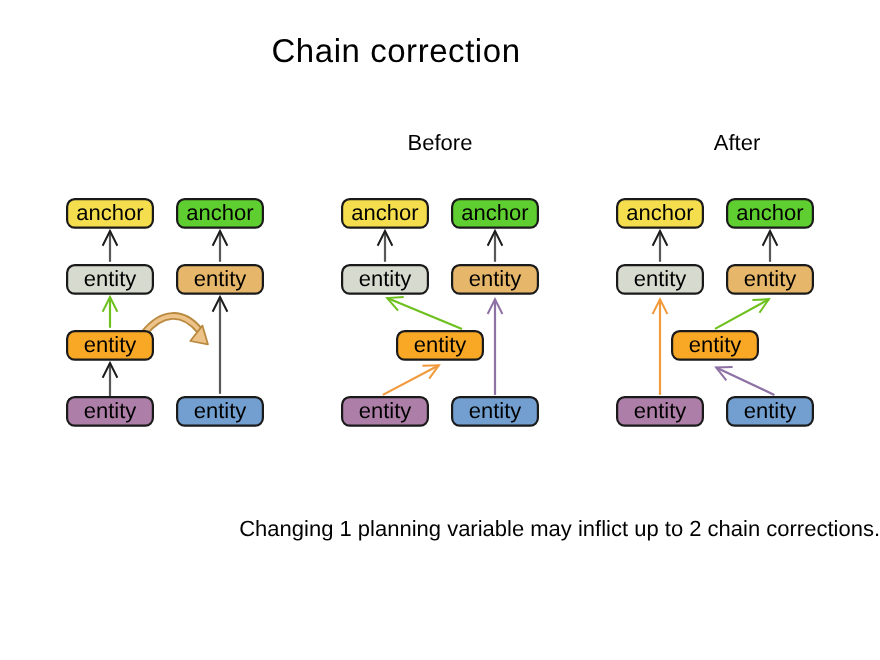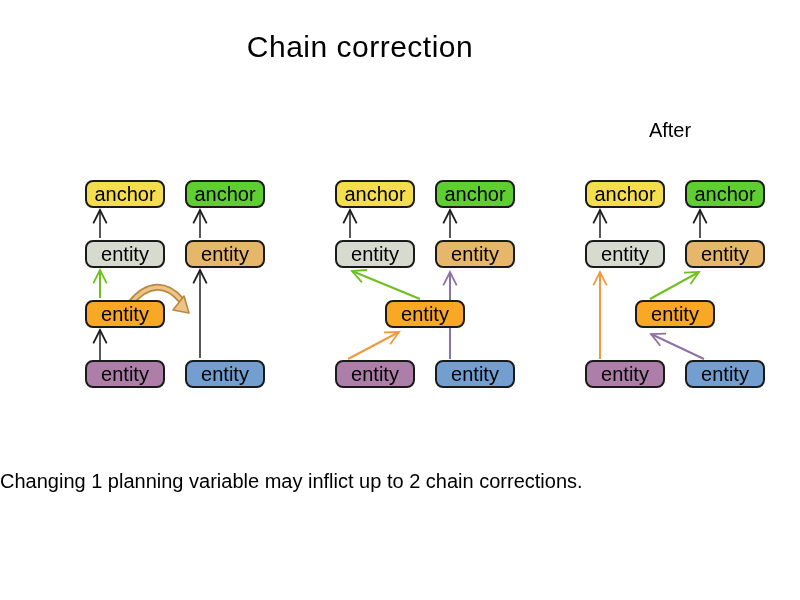--- a/index.html
+++ b/index.html
@@ -2,32 +2,33 @@
 <html><head>
 <meta charset="utf-8">
 <style>
   html,body{margin:0;padding:0;background:#ffffff;}
   body{width:800px;height:600px;font-family:"Liberation Sans",sans-serif;color:#000;}
   .canvas{position:relative;width:800px;height:600px;overflow:hidden;background:#fff;}
   .title{position:absolute;left:0;top:30px;width:720px;text-align:center;font-size:30px;letter-spacing:.5px;}
   .grouplabel{position:absolute;top:119px;width:180px;text-align:center;font-size:20px;}
   .grouplabel.before{left:310px;}
   .grouplabel.after{left:580px;}
-  .caption{position:absolute;left:0;top:470px;width:800px;text-align:left;font-size:20px;}
+  .caption{position:absolute;left:0;top:470px;width:800px;text-align:right;font-size:20px;}
   .node{position:absolute;width:80px;height:28px;box-sizing:border-box;border:2px solid #1a1a1a;
         border-radius:8px;display:flex;align-items:center;justify-content:center;
-        font-size:20px;line-height:1;color:#000;margin-left:25px;}
+        font-size:20px;line-height:1;color:#000;}
   svg.arrows{position:absolute;left:0;top:0;}
 </style>
 </head>
 <body>
 
 <div class="canvas">
 
   <div class="title">Chain correction</div>
+  <div class="grouplabel before">Before</div>
   <div class="grouplabel after">After</div>
 
   <svg class="arrows" id="arrow-svg" width="800" height="600">
     <g>
       <path id="move-body-outline" d="M131,303 C147,283 166,282 181,300" fill="none" stroke-width="7" stroke-linecap="round" stroke="#b9893f"></path>
       <path id="move-body-fill" d="M131,303 C147,283 166,282 181,300" fill="none" stroke-width="3.6" stroke-linecap="round" stroke="#eec389"></path>
       <path id="move-head" d="M189,313 L184,296 L173,310 Z" stroke-width="1.6" stroke-linejoin="round" fill="#eec389" stroke="#b9893f"></path>
     </g>
   <line x1="100" y1="360" x2="100" y2="330" stroke="#58585a" stroke-width="2"></line>
       <path d="M106.7,343.4 L100,330 L93.3,343.4" fill="none" stroke="#1c1c1c" stroke-width="1.8" stroke-linejoin="miter"></path>

